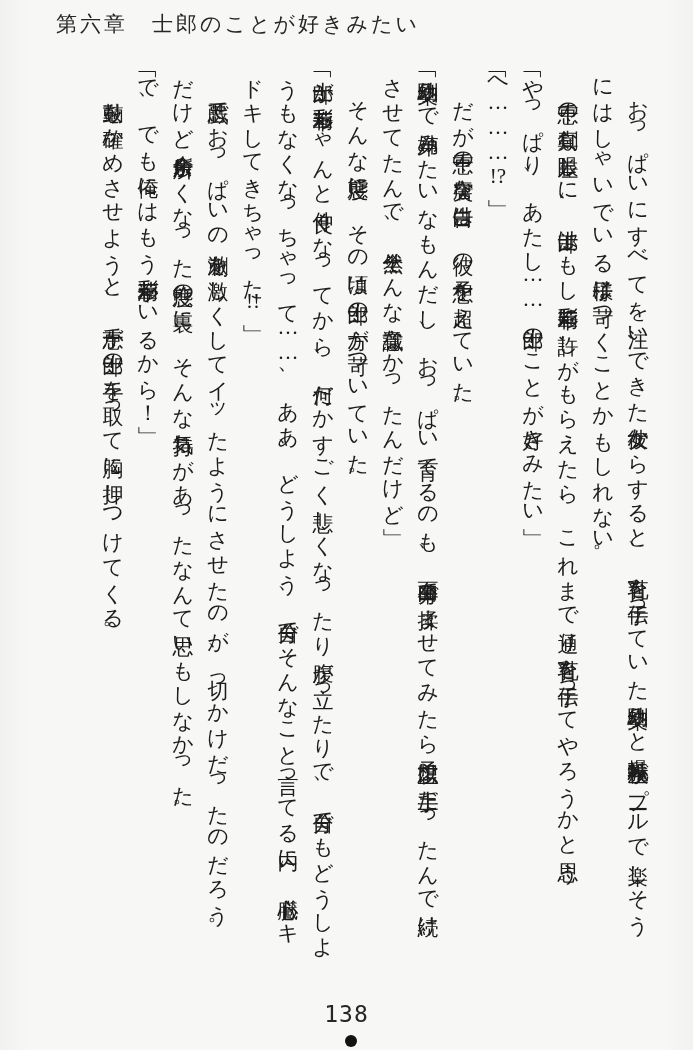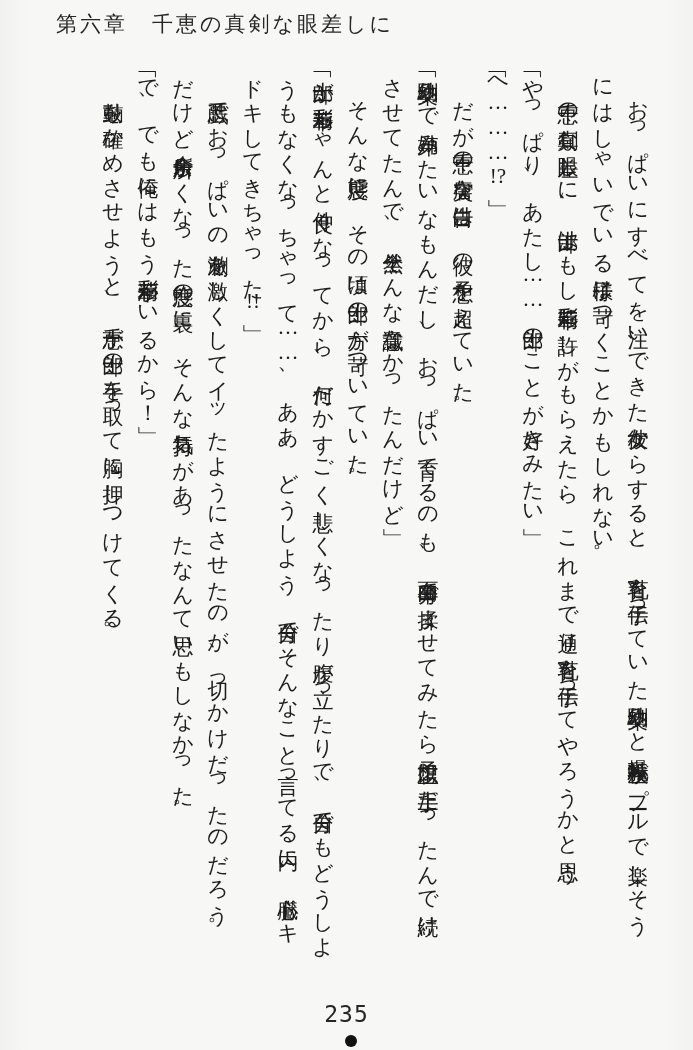--- a/index.html
+++ b/index.html
@@ -42,32 +42,32 @@
   .footer-dot{
     position:absolute;top:1035px;left:calc(50% - 2px);
     width:12px;height:12px;border-radius:50%;
     background:#121212;
   }
 </style>
 </head>
 <body>
 
 <div class="sheet">
-  <div class="chapter-header">第六章　千恵の真剣な眼差しに</div>
+  <div class="chapter-header">第六章　士郎のことが好きみたい</div>
 
   <div class="body-text">
       <p class="para indent"><span>おっぱいにすべてを注いできた彼女からすると、育乳を手伝っていた幼馴染みと爆乳転校生がプールで楽しそうにはしゃいでいる様子は苛つくことかもしれない。</span></p>
       <p class="para indent"><span>千恵の真剣な眼差しに、士郎はもし彩莉華に許しがもらえたら、これまで通り育乳を手伝ってやろうかと思う。</span></p>
       <p class="para"><span>「やっぱり、あたし……士郎のことが好きみたい」</span></p>
       <p class="para"><span>「へ………</span><span class="tcy">!?</span><span>」</span></p>
       <p class="para indent"><span>だが千恵の唐突な告白は、彼の予想を超えていた。</span></p>
       <p class="para"><span>「幼馴染みで姉弟みたいなもんだし、おっぱい育てるのも、面白半分で揉ませてみたら予想以上に上手だったんで続けさせてたんで、全然そんな意識なかったんだけど」</span></p>
       <p class="para indent"><span>そんな態度に、その頃は士郎の方が苛ついていた。</span></p>
       <p class="para"><span>「士郎が彩莉華ちゃんと仲良くなってから、何だかすごく悲しくなったり腹が立ったりで、自分でもどうしようもなくなっちゃって……、ああ、どうしよう、自分でそんなこと言ってる内に、心臓ドキドキしてきちゃった</span><span class="tcy">!!</span><span>」</span></p>
       <p class="para indent"><span>悪戯でおっぱいの刺激を激しくしてイッたようにさせたのが、切っかけだったのだろう。だけど余所余所しくなった態度の裏に、そんな気持ちがあったなんて思いもしなかった。</span></p>
       <p class="para"><span>「で、でも俺にはもう彩莉華がいるから！」</span></p>
       <p class="para indent"><span>鼓動を確かめさせようと、千恵が士郎の手を取って胸に押しつけてくる。</span></p>
     </div>
 
-  <div class="page-number">235</div>
+  <div class="page-number">138</div>
 
   <div class="footer-dot"></div>
 </div>
 
 </body></html>

